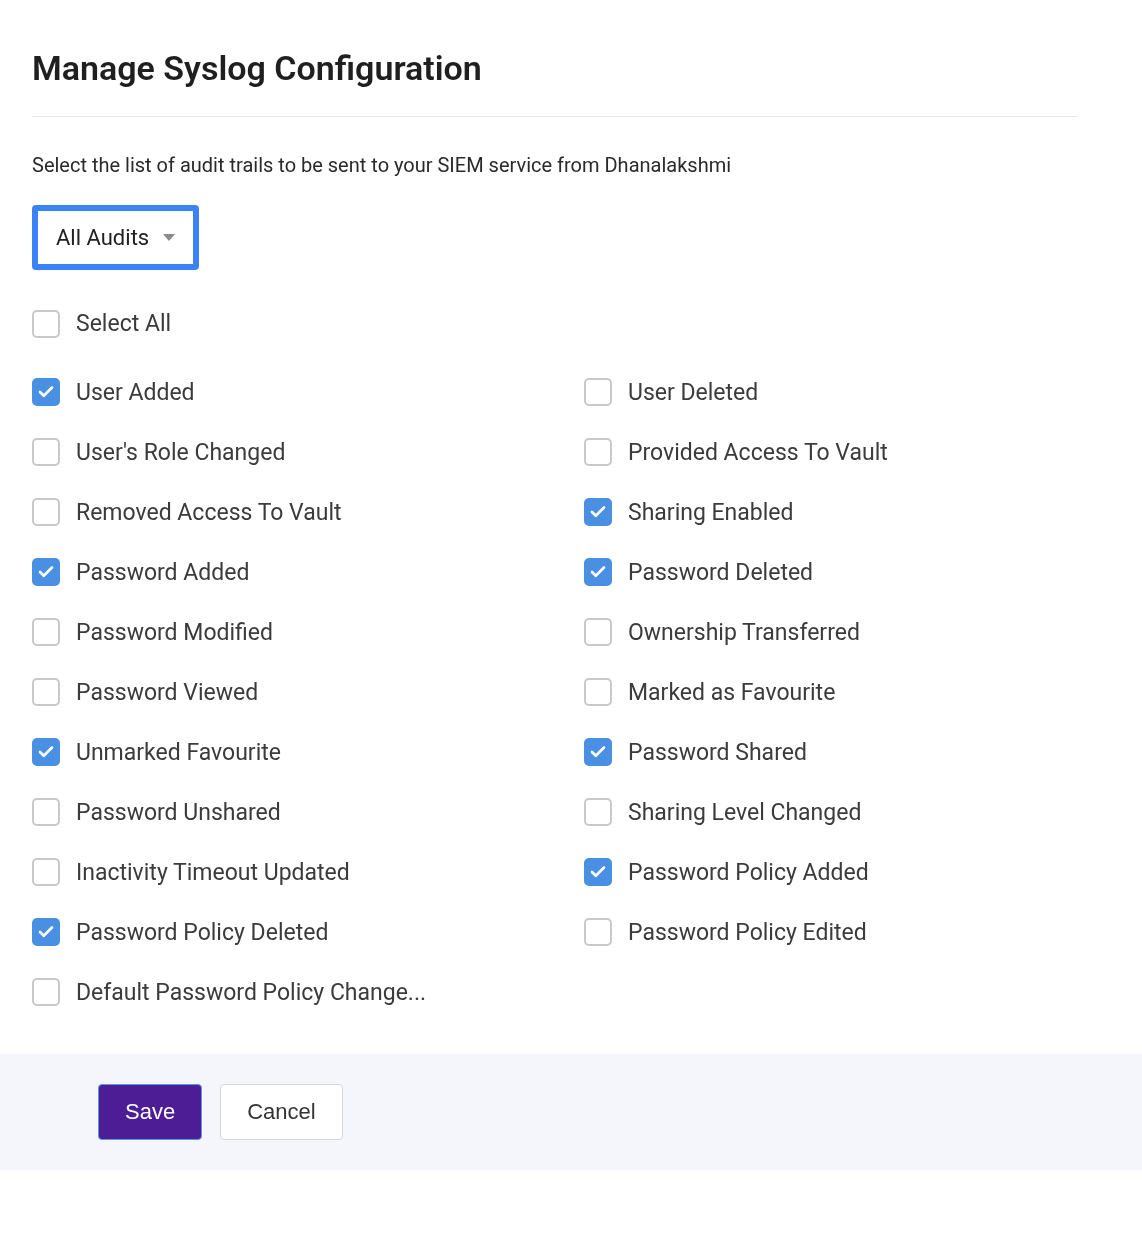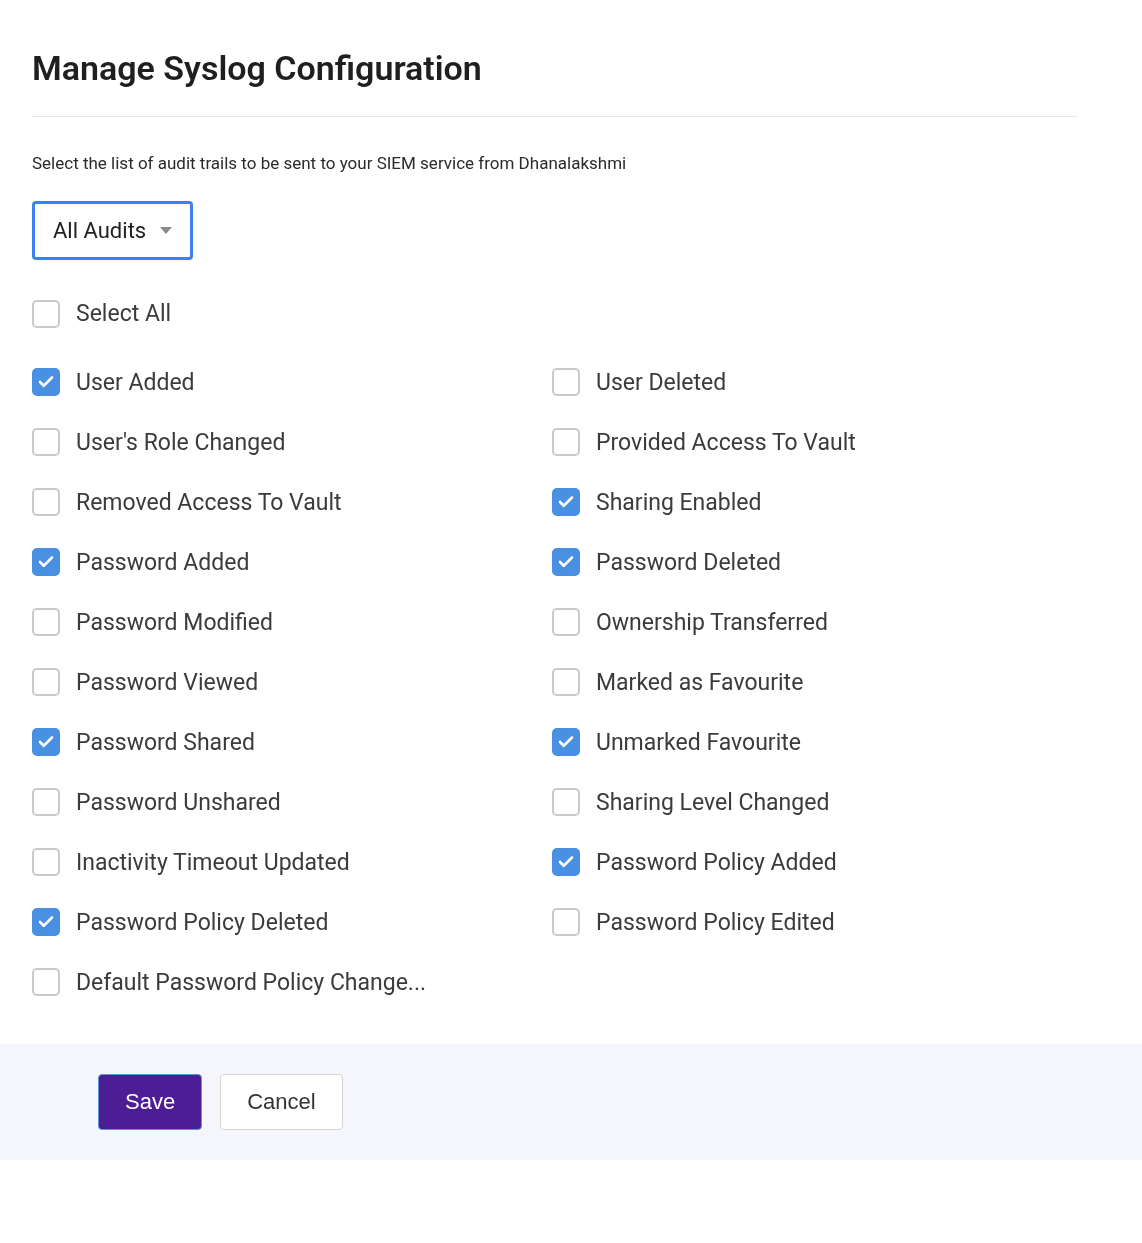--- a/index.html
+++ b/index.html
@@ -21,29 +21,29 @@
       font-weight: 600;
       color: #1f1f1f;
       margin-bottom: 28px;
     }
     .divider {
       border: none;
       border-top: 1px solid #e6e6e6;
       margin-bottom: 36px;
     }
     .description {
-      font-size: 17px;
+      font-size: 20px;
       color: #2a2a2a;
       margin-bottom: 28px;
     }
     .dropdown {
       display: inline-flex;
       align-items: center;
       gap: 10px;
-      border: 3px solid #3b82f6;
+      border: 6px solid #3b82f6;
       border-radius: 4px;
       padding: 14px 18px;
       font-size: 22px;
       color: #222;
       cursor: pointer;
       background: #fff;
       margin-bottom: 40px;
     }
     .dropdown .caret {
       width: 0;
@@ -57,20 +57,21 @@
       display: flex;
       align-items: flex-start;
       gap: 16px;
       margin-bottom: 40px;
     }
     .grid {
       display: grid;
       grid-template-columns: 520px 1fr;
       row-gap: 32px;
       column-gap: 0;
+      gap: 32px;
     }
     .cb-row {
       display: flex;
       align-items: center;
       gap: 16px;
     }
     .cb {
       width: 28px;
       height: 28px;
       border: 2px solid #c9c9c9;
@@ -211,29 +212,29 @@
       <div class="cb-row">
         <span class="cb"></span>
         <span class="cb-label">Marked as Favourite</span>
       </div>
       <div class="cb-row">
         <span class="cb checked">
           <svg viewBox="0 0 24 24" fill="none" stroke="#fff" stroke-width="3.5" stroke-linecap="round" stroke-linejoin="round">
             <polyline points="4 12 9 17 20 6"></polyline>
           </svg>
         </span>
+        <span class="cb-label">Unmarked Favourite</span>
+      </div>
+      <div class="cb-row">
+        <span class="cb checked">
+          <svg viewBox="0 0 24 24" fill="none" stroke="#fff" stroke-width="3.5" stroke-linecap="round" stroke-linejoin="round">
+            <polyline points="4 12 9 17 20 6"></polyline>
+          </svg>
+        </span>
         <span class="cb-label">Password Shared</span>
-      </div>
-      <div class="cb-row">
-        <span class="cb checked">
-          <svg viewBox="0 0 24 24" fill="none" stroke="#fff" stroke-width="3.5" stroke-linecap="round" stroke-linejoin="round">
-            <polyline points="4 12 9 17 20 6"></polyline>
-          </svg>
-        </span>
-        <span class="cb-label">Unmarked Favourite</span>
       </div>
       <div class="cb-row">
         <span class="cb"></span>
         <span class="cb-label">Password Unshared</span>
       </div>
       <div class="cb-row">
         <span class="cb"></span>
         <span class="cb-label">Sharing Level Changed</span>
       </div>
       <div class="cb-row">

